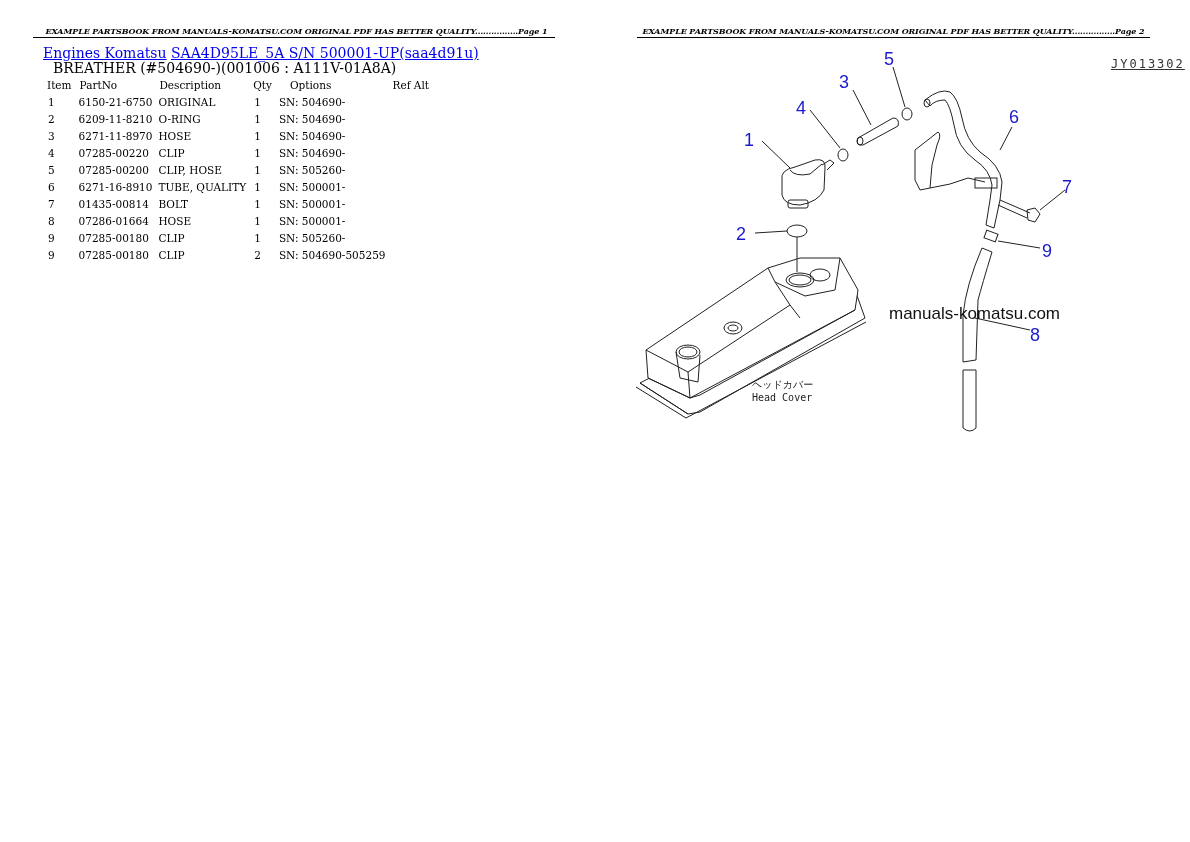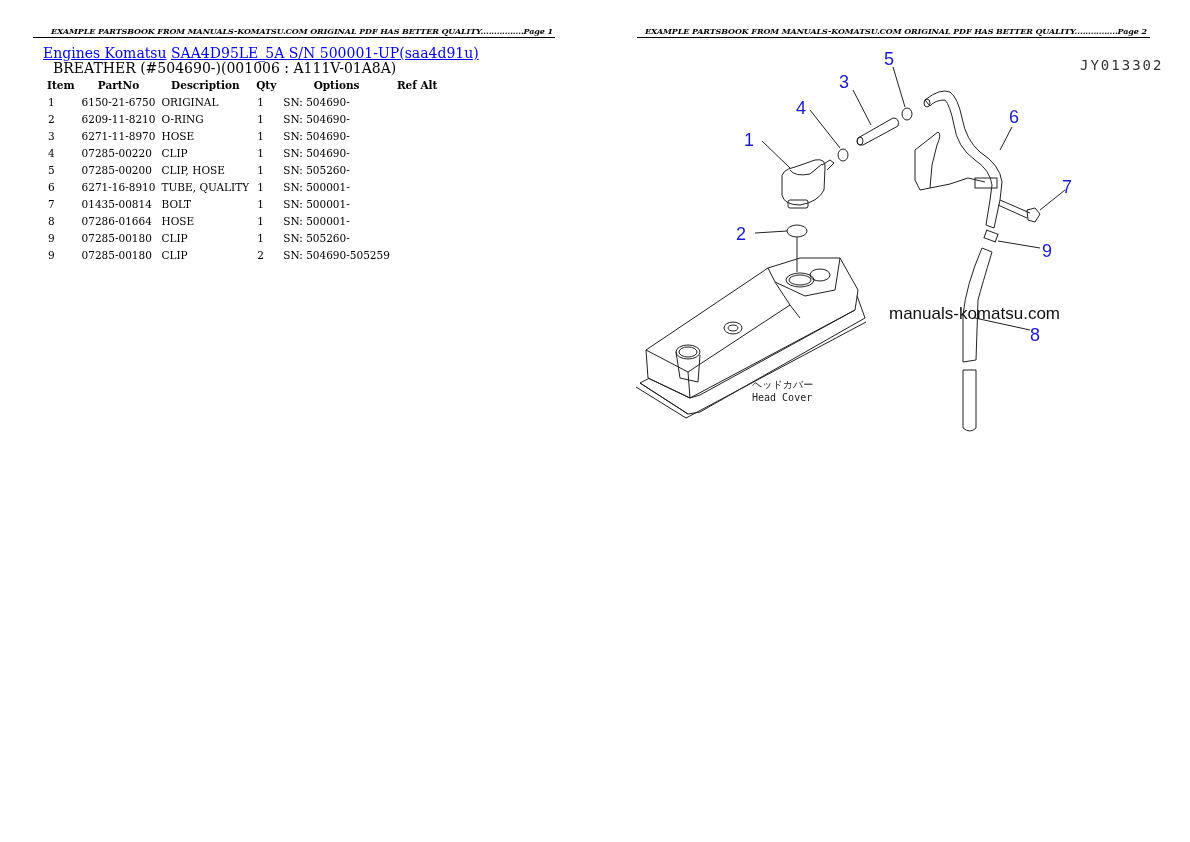--- a/index.html
+++ b/index.html
@@ -1,31 +1,31 @@
 <!DOCTYPE html>
 <html><head>
   <meta charset="utf-8">
   <style>
     html, body { margin: 0; padding: 0; background: #ffffff; }
     body { width: 1190px; height: 842px; position: relative; overflow: hidden; font-family: "DejaVu Serif", "Liberation Serif", serif; color: #000; }
-    .page-header { position: absolute; top: 26px; font-size: 8px; font-weight: bold; font-style: italic; text-align: right; white-space: nowrap; font-family: "DejaVu Serif", serif; letter-spacing: -0.1px; }
+    .page-header { position: absolute; top: 26px; font-size: 8px; font-weight: bold; font-style: italic; text-align: center; white-space: nowrap; font-family: "DejaVu Serif", serif; letter-spacing: -0.1px; }
     .page-rule { position: absolute; top: 37px; height: 1px; background: #000; }
     #hdr1 { left: 40px; width: 513px; }
     #rule1 { left: 33px; width: 522px; }
     #hdr2 { left: 640px; width: 507px; }
     #rule2 { left: 637px; width: 513px; }
     .crumbs { position: absolute; left: 43px; top: 45px; font-size: 14px; white-space: nowrap; }
     .crumbs a { color: #0000ee; text-decoration: underline; }
     .subtitle { position: absolute; left: 53px; top: 60px; font-size: 14px; white-space: nowrap; }
     table.parts { position: absolute; left: 43px; top: 76px; border-collapse: collapse; font-size: 10.5px; }
-    table.parts th { font-weight: bold; text-align: center; padding: 0 4px; height: 17px; white-space: nowrap; }
+    table.parts th { font-weight: normal; text-align: left; padding: 0 4px; height: 17px; white-space: nowrap; }
     table.parts td { padding: 0 3px; height: 17px; white-space: nowrap; text-align: left; }
     table.parts td.item { width: 24px; padding-left: 5px; }
     table.parts td.qty { text-align: left; padding-left: 5px; width: 16px; }
-    .diagram-code { position: absolute; left: 1080px; top: 57px; font-family: "DejaVu Sans Mono", monospace; font-size: 14px; letter-spacing: 2px; color: #333; }
+    .diagram-code { position: absolute; left: 1111px; top: 57px; font-family: "DejaVu Sans Mono", monospace; font-size: 12px; letter-spacing: 2px; color: #333; text-decoration: underline; }
     svg.diagram { position: absolute; left: 630px; top: 40px; }
     .callout { font-family: "Liberation Sans", sans-serif; font-size: 18px; fill: #1a1acc; }
     .watermark { font-family: "Liberation Sans", sans-serif; font-size: 17px; fill: #111; }
     .hc-label { font-family: "DejaVu Sans Mono", monospace; font-size: 10px; fill: #222; }
   </style>
 </head>
 <body>
 
 <div id="hdr1" class="page-header">EXAMPLE PARTSBOOK FROM MANUALS-KOMATSU.COM ORIGINAL PDF HAS BETTER QUALITY................Page 1</div>
 <div id="rule1" class="page-rule"></div>

